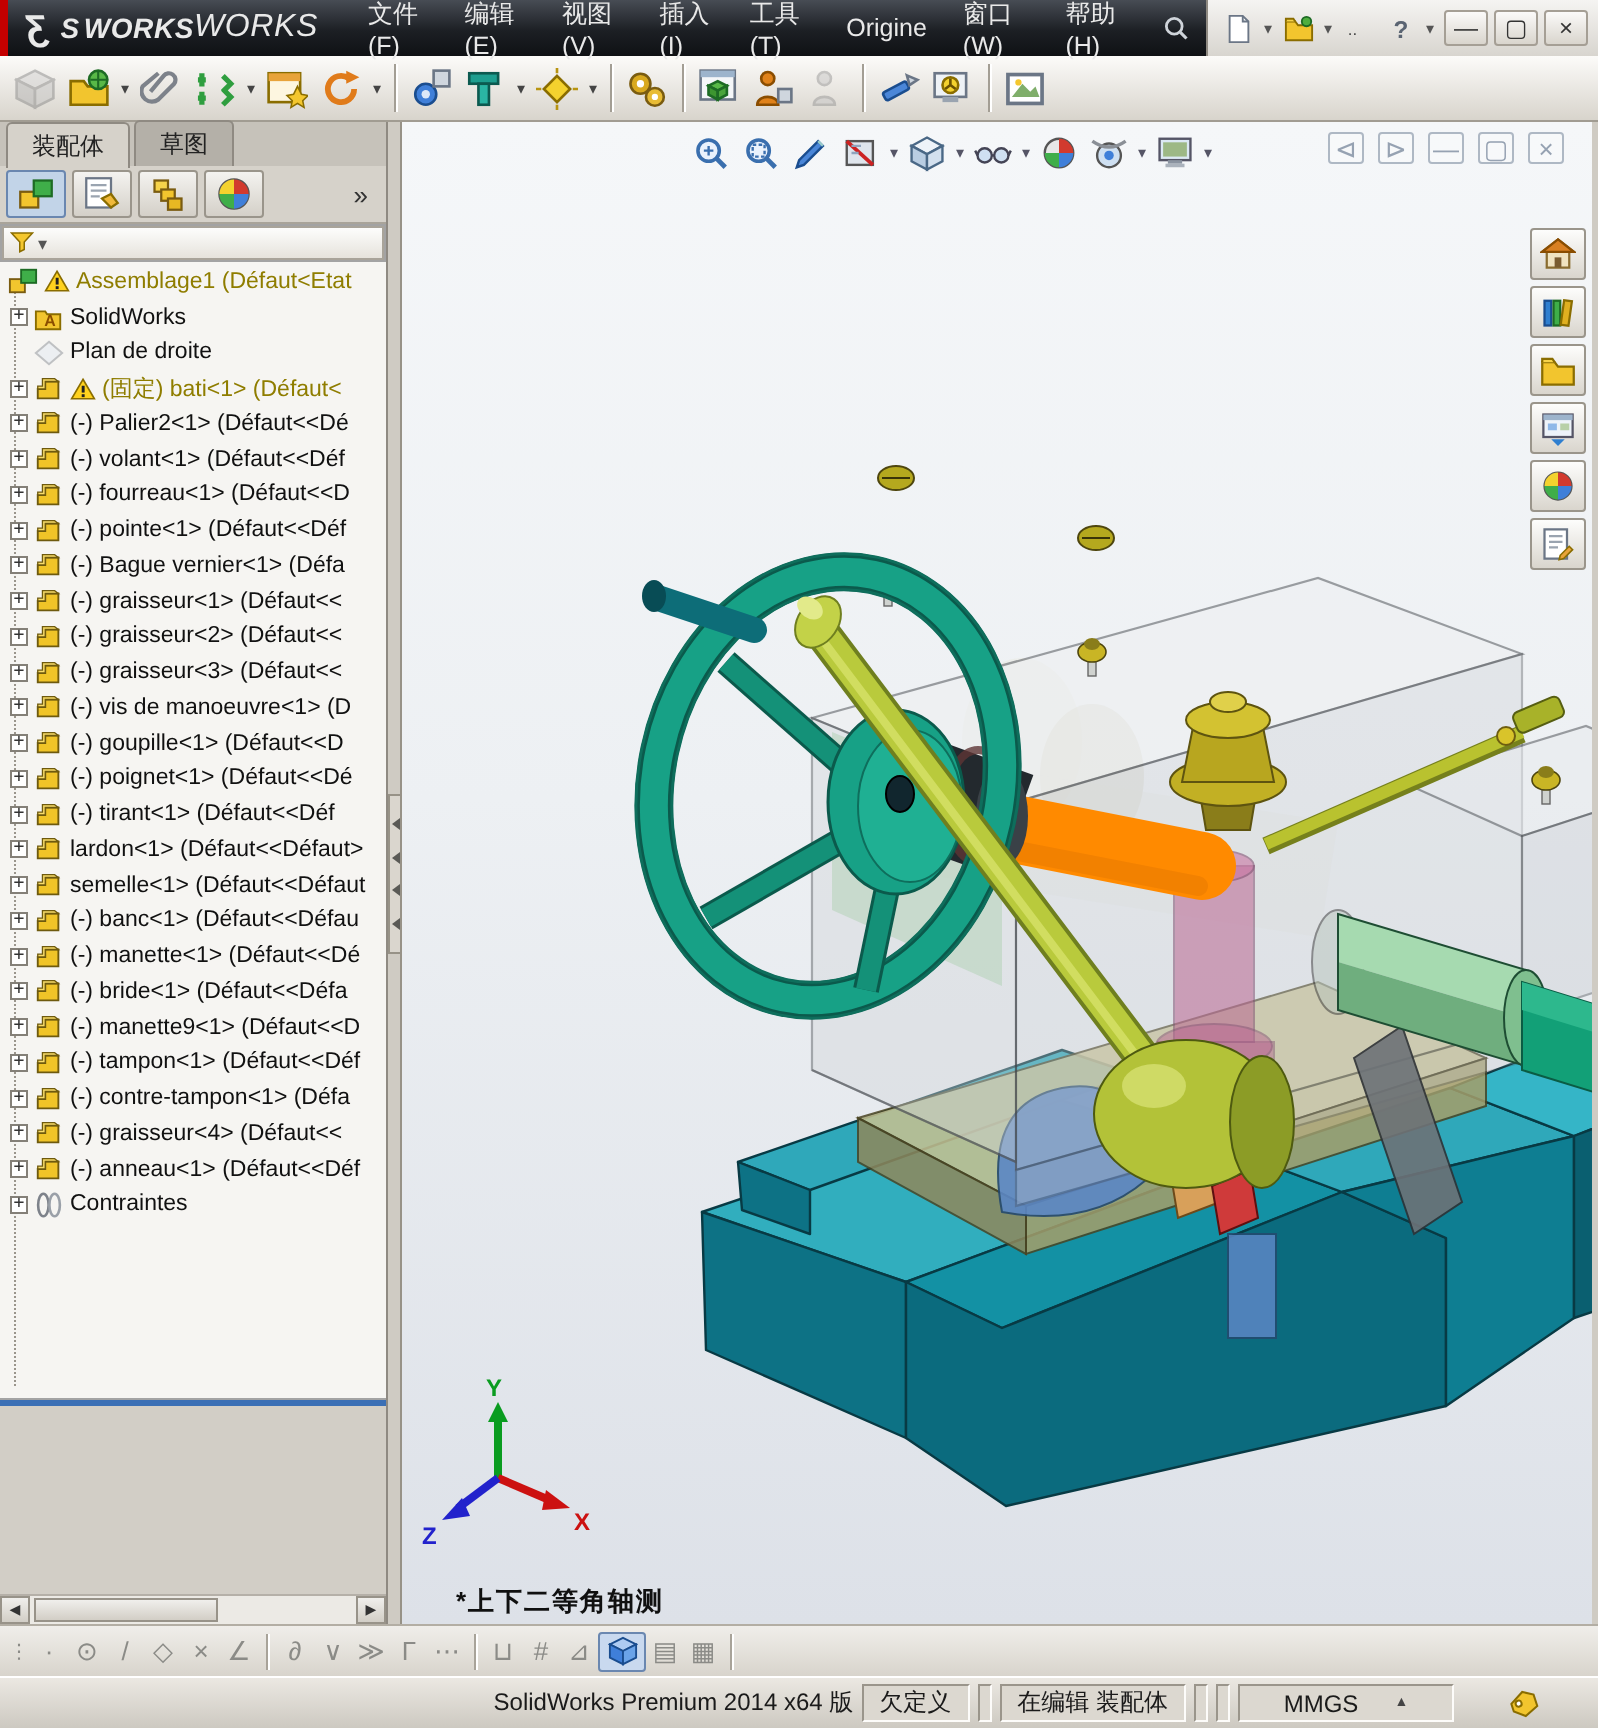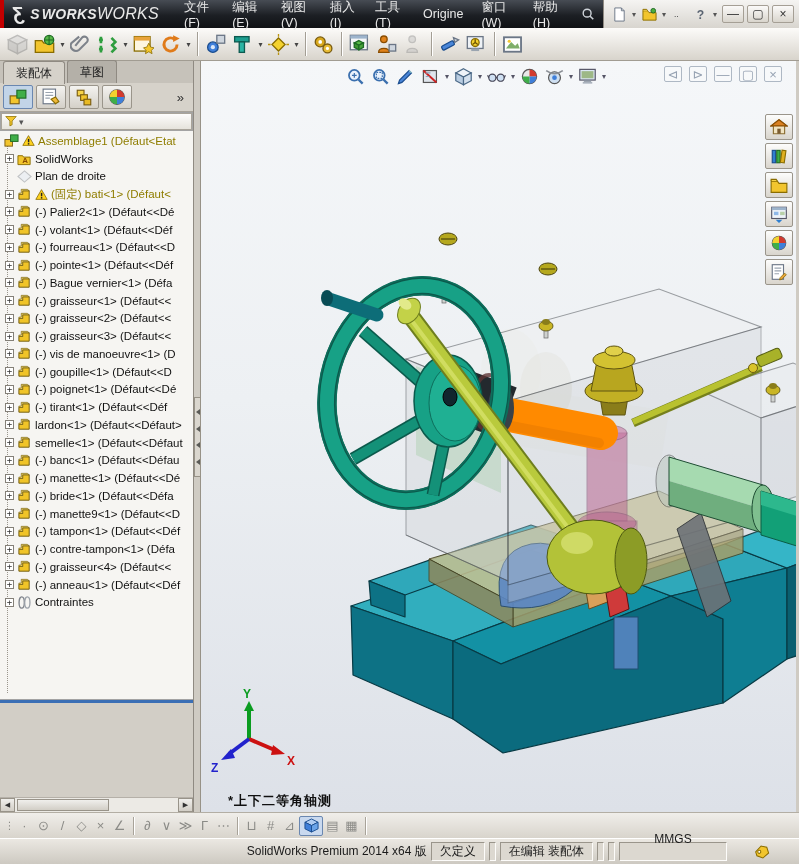--- a/index.html
+++ b/index.html
@@ -85,21 +85,21 @@
   .snap-item.small{font-size:10px;min-width:12px;letter-spacing:-1px;}
   .snap-item.activebtn{border:1px solid #6a87b0;background:#c9d9ef;border-radius:2px;width:24px;}
   .snap-item svg{width:15px;height:15px;}
   .snap-sep{width:1px;height:18px;background:#a8a399;box-shadow:1px 0 0 #fff;margin:0 4px;}
 
   
   .statusbar{height:26px;background:linear-gradient(#ebe8e2,#cdc9c1);border-top:1px solid #fff;display:flex;align-items:center;font-size:12px;color:#1a1a1a;padding:0 22px;text-align:right;}
   .sb-left{flex:1;padding-left:2px;}
   .sb-cell{border:1px solid;border-color:#9a958b #fdfcfa #fdfcfa #9a958b;background:#dcd8d0;height:19px;display:flex;align-items:center;justify-content:center;padding:0 8px;margin-left:4px;font-size:12px;}
   .sb-mini{width:7px;padding:0;}
-  .sb-units{min-width:108px;gap:18px;flex-direction:column;}
+  .sb-units{min-width:108px;gap:18px;}
   .sb-caret{font-size:7px;color:#444;}
   .sb-tag{margin-left:26px;margin-right:6px;width:18px;height:16px;}
 </style>
 </head>
 <body>
 
 <div class="app">
 
   <div class="titlebar">
     <div class="red-stripe"></div>

